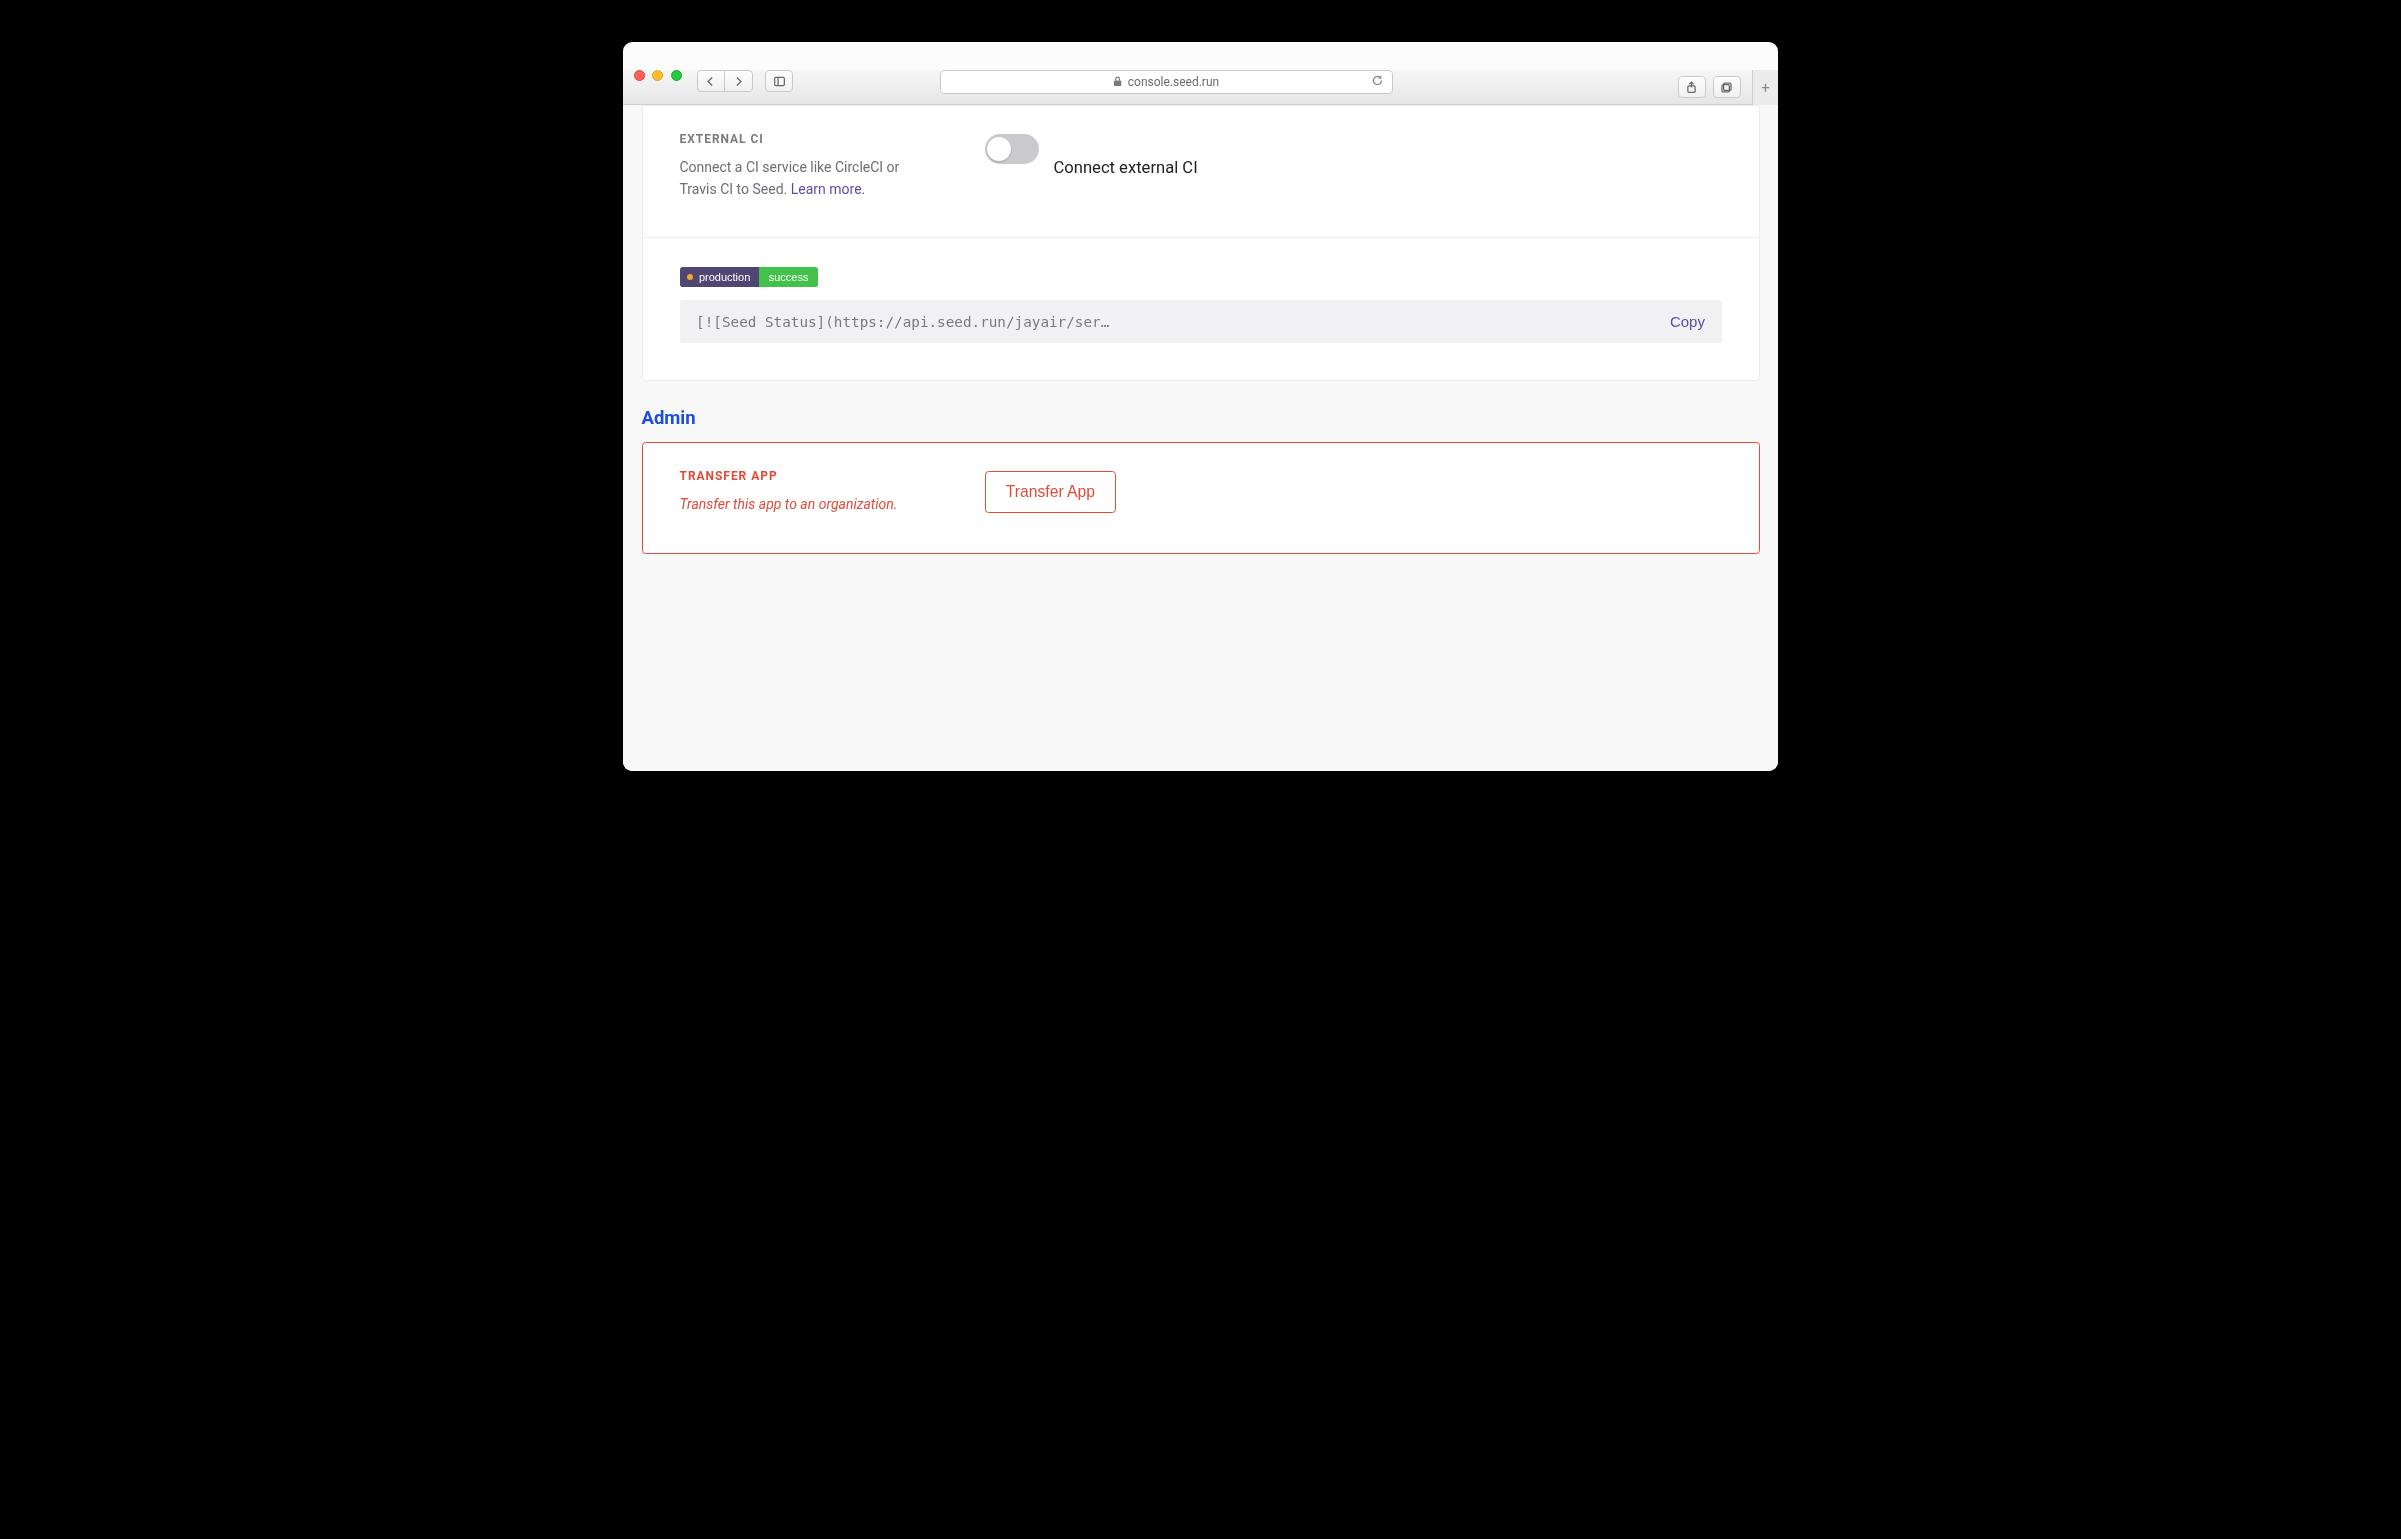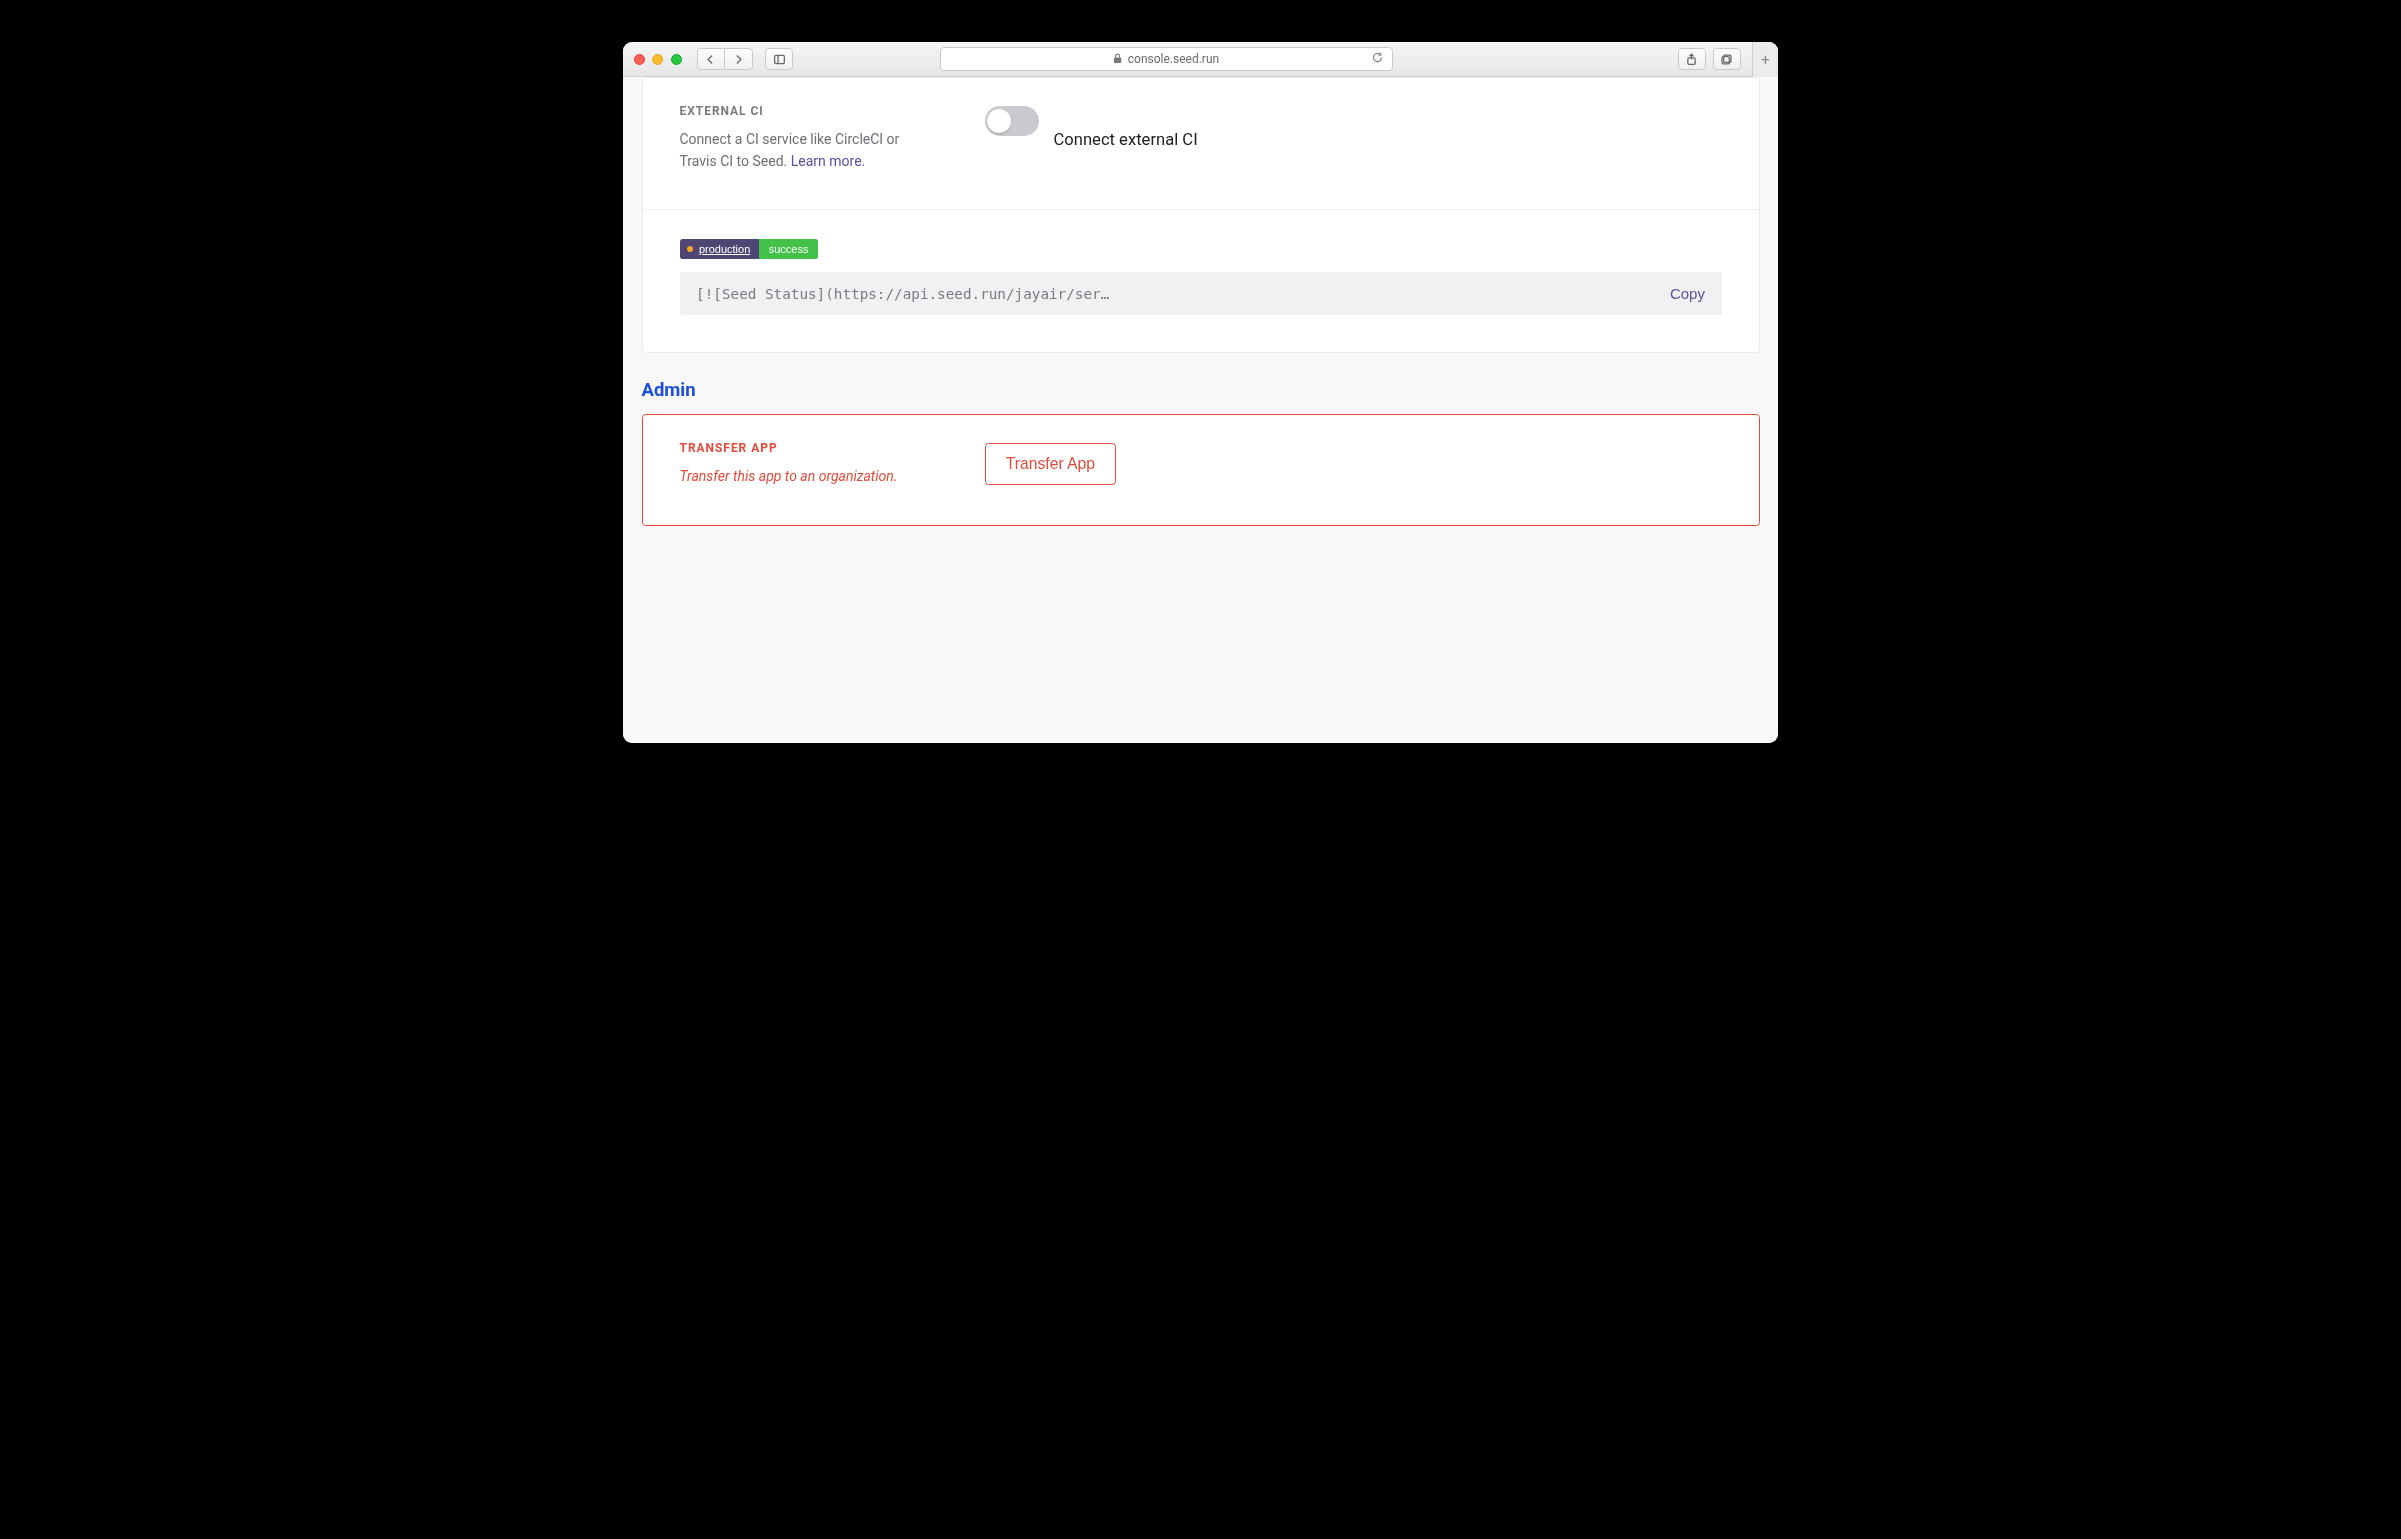--- a/index.html
+++ b/index.html
@@ -17,24 +17,24 @@
     background: #fcfcfc;
     border-radius: 9.2px;
     box-shadow: 0 28px 74px rgba(0,0,0,0.5);
     overflow: hidden;
   }
   .titlebar {
     height: 35px;
     background: linear-gradient(#f6f6f6, #e6e6e6);
     border-bottom: 0.9px solid #cfcfcf;
     display: flex;
-    align-items: center;
     padding: 0 11px;
     gap: 7.4px;
     position: relative;
+    margin-top: 28px;
   }
   .traffic { display: flex; gap: 7.4px; margin-right: 7.4px; }
   .dot { width: 11px; height: 11px; border-radius: 50%; }
   .dot.red { background:#ff5f57; border:0.9px solid #e33e32;}
   .dot.yellow { background:#ffbd2e; border:0.9px solid #e0a11f;}
   .dot.green { background:#28c940; border:0.9px solid #17a82b;}
   .tb-btn {
     height: 22px; min-width: 28px; border:0.9px solid #c8c8c8; border-radius: 4.6px;
     background: linear-gradient(#fdfdfd,#f0f0f0);
     display:flex; align-items:center; justify-content:center;
@@ -99,21 +99,21 @@
     box-shadow: 0 0.9px 1.8px rgba(0,0,0,0.2);
   }
   .toggle.on { background:#5a4fa5; }
   .toggle.on .knob { right:2.8px; }
   .toggle.off { background:#c9c9ce; }
   .toggle.off .knob { left:2.8px; }
   .toggle-label { font-size:16.6px; color:#222; align-self:center; }
 
   .badge-pair { display:inline-flex; height:20.3px; border-radius:2.8px; overflow:hidden; font-family: Verdana, Geneva, sans-serif;}
   .badge-left {
-    background:#4f4673; color:#fff; display:flex; align-items:center; padding:0 9.2px 0 7.4px; font-size:11px; gap:5.5px;text-decoration:underline;
+    background:#4f4673; color:#fff; display:flex; align-items:center; padding:0 9.2px 0 7.4px; font-size:11px; gap:5.5px;
   }
   .badge-left .bullet { width:6.5px; height:6.5px; border-radius:50%; background:#f5a623; display:inline-block;}
   .badge-right { background:#42c24a; color:#fff; display:flex; align-items:center; padding:0 9.2px; font-size:11px;}
 
   .code-row {
     margin-top:13px;
     background:#f1f1f4; border-radius:2.8px;
     display:flex; align-items:center; padding: 13px 16.6px;
     font-family: ui-monospace, SFMono-Regular, Menlo, Consolas, monospace;
     color:#7a7a82; font-size:14.3px;

